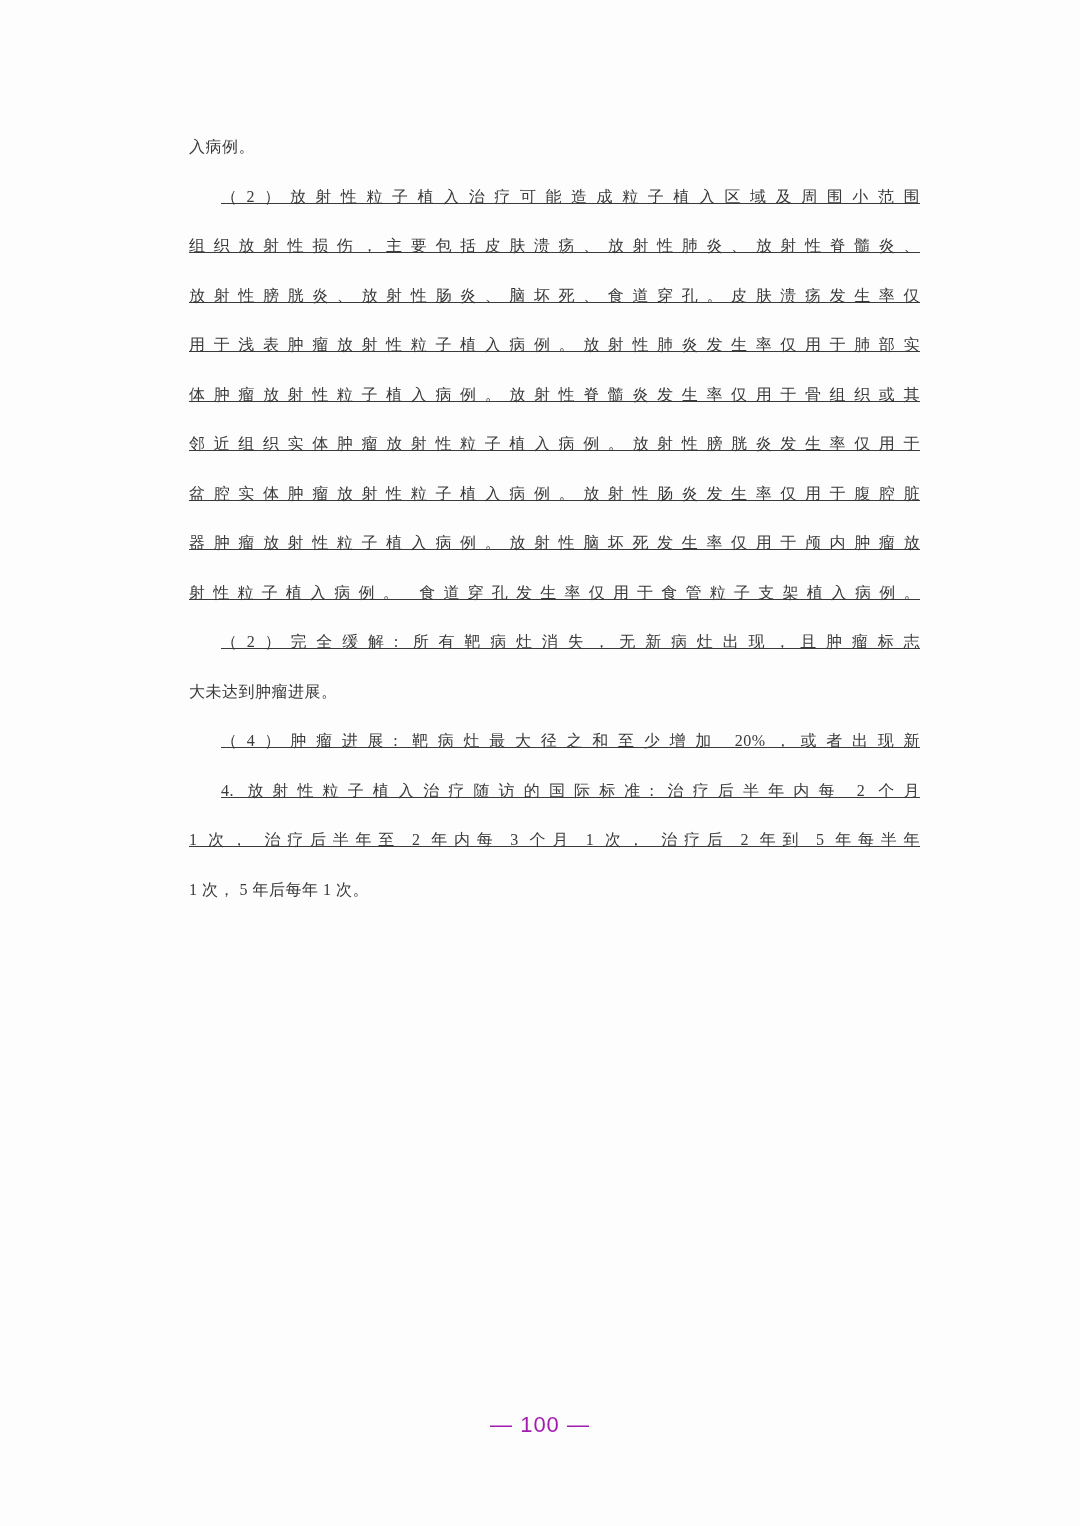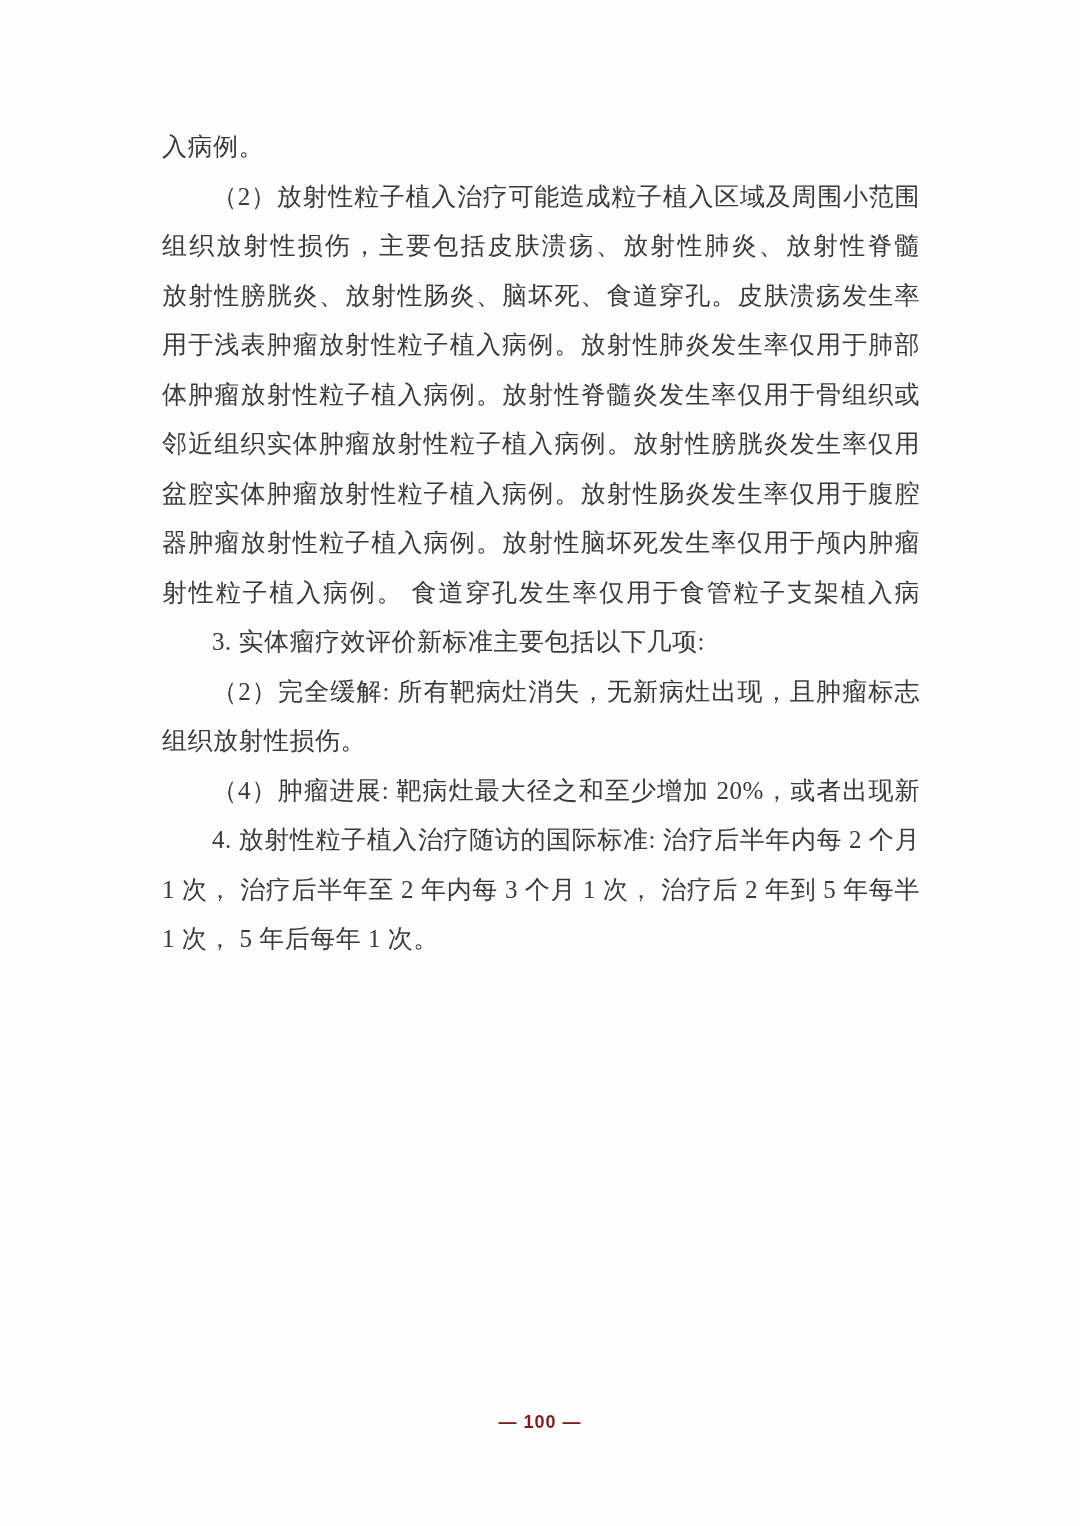--- a/index.html
+++ b/index.html
@@ -20,70 +20,70 @@
     background: #fdfdfd;
   }
   .text-column {
     position: absolute;
     left: 162px;
     top: 122px;
     width: 758px;
     color: #3a3a3a;
   }
   .ln {
-    font-size: 25px;
+    font-size: 16px;
     line-height: 49.5px;
     height: 49.5px;
     letter-spacing: 0.5px;
     text-align: left;
     white-space: normal;
     overflow: hidden;
+    margin-left: 27px;
   }
   
   .j {
     text-align: justify;
     text-align-last: justify;
     text-justify: inter-character;
+    text-decoration: underline;
   }
   
   .ind {
     text-indent: 2em;
   }
   .footer {
     position: absolute;
     left: 0;
     top: 1412px;
     width: 1080px;
     text-align: center;
-    font-size: 18px;
-    color: #7f1d1d;
+    font-size: 22px;
+    color: #a21caf;
     letter-spacing: 1px;
     font-family: "Liberation Sans", "DejaVu Sans", sans-serif;
-    font-weight: bold;
   }
 </style>
 </head>
 <body>
 
 <div class="page">
 
   <div class="text-column">
     <div class="ln">入病例。</div>
     <div class="ln j ind">（2）放射性粒子植入治疗可能造成粒子植入区域及周围小范围</div>
     <div class="ln j">组织放射性损伤，主要包括皮肤溃疡、放射性肺炎、放射性脊髓炎、</div>
     <div class="ln j">放射性膀胱炎、放射性肠炎、脑坏死、食道穿孔。皮肤溃疡发生率仅</div>
     <div class="ln j">用于浅表肿瘤放射性粒子植入病例。放射性肺炎发生率仅用于肺部实</div>
     <div class="ln j">体肿瘤放射性粒子植入病例。放射性脊髓炎发生率仅用于骨组织或其</div>
     <div class="ln j">邻近组织实体肿瘤放射性粒子植入病例。放射性膀胱炎发生率仅用于</div>
     <div class="ln j">盆腔实体肿瘤放射性粒子植入病例。放射性肠炎发生率仅用于腹腔脏</div>
     <div class="ln j">器肿瘤放射性粒子植入病例。放射性脑坏死发生率仅用于颅内肿瘤放</div>
     <div class="ln j">射性粒子植入病例。 食道穿孔发生率仅用于食管粒子支架植入病例。</div>
-    <div class="ln ind">3. 实体瘤疗效评价新标准主要包括以下几项:</div>
     <div class="ln j ind">（2）完全缓解: 所有靶病灶消失，无新病灶出现，且肿瘤标志</div>
-    <div class="ln">组织放射性损伤。</div>
+    <div class="ln">大未达到肿瘤进展。</div>
     <div class="ln j ind">（4）肿瘤进展: 靶病灶最大径之和至少增加 20%，或者出现新</div>
     <div class="ln j ind">4. 放射性粒子植入治疗随访的国际标准: 治疗后半年内每 2 个月</div>
     <div class="ln j">1 次， 治疗后半年至 2 年内每 3 个月 1 次， 治疗后 2 年到 5 年每半年</div>
     <div class="ln">1 次， 5 年后每年 1 次。</div>
   </div>
 
   <div class="footer">— 100 —</div>
 
 </div>
 

